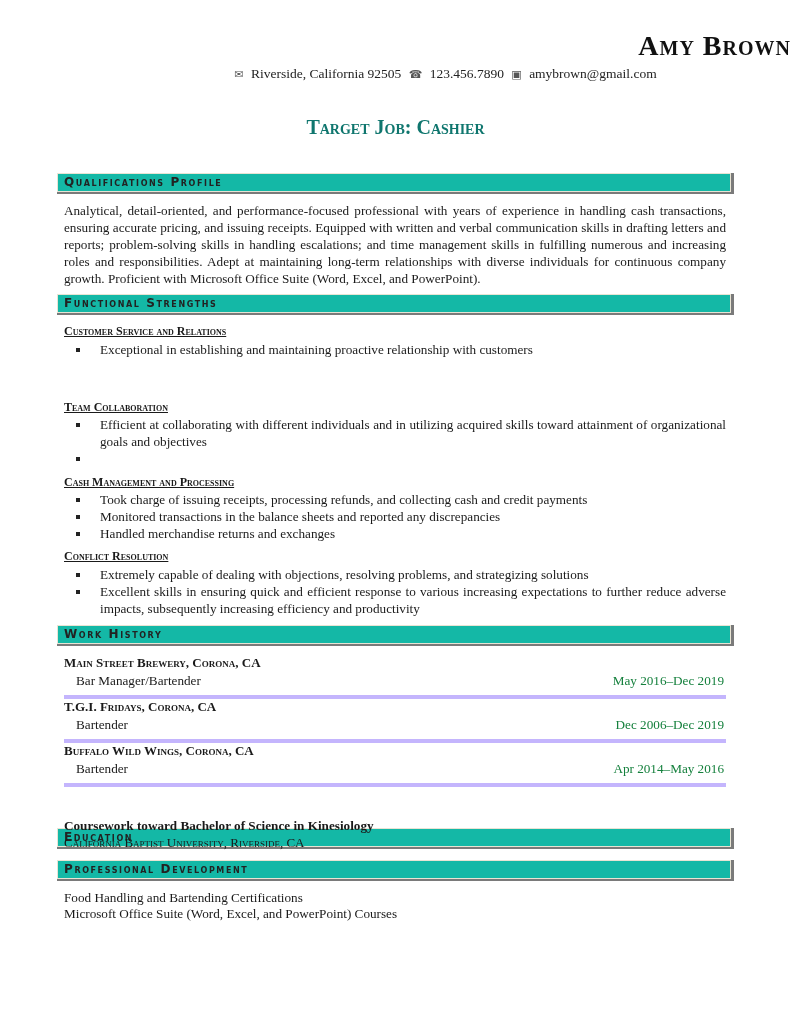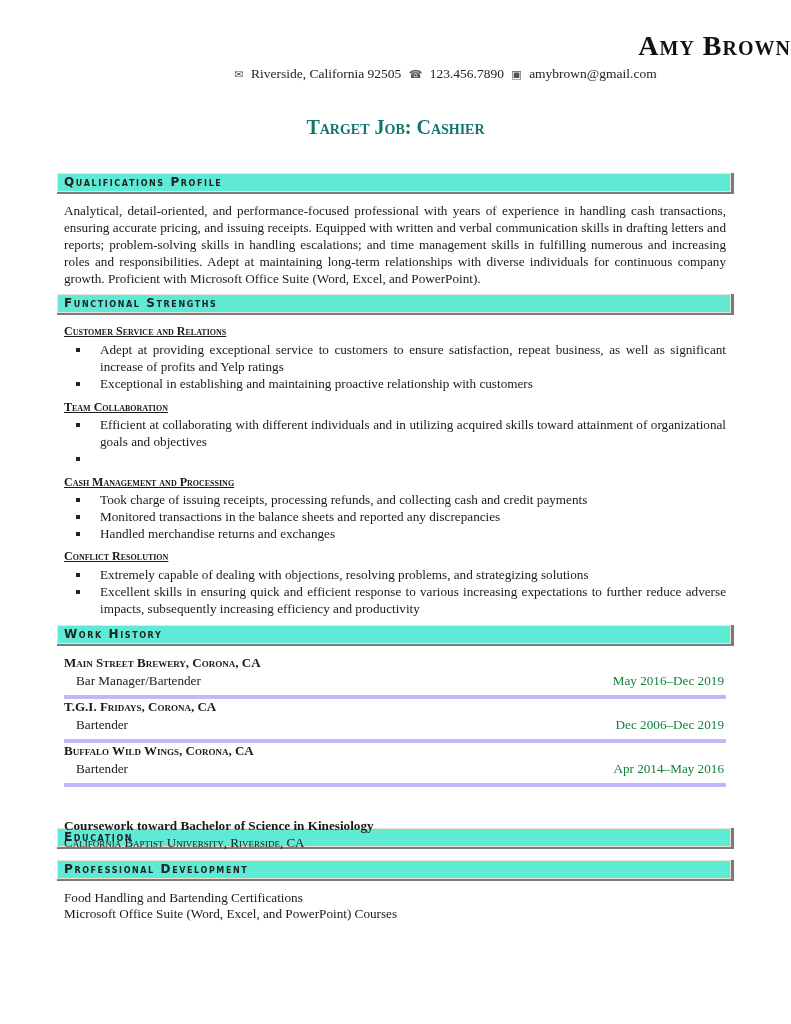--- a/index.html
+++ b/index.html
@@ -19,21 +19,21 @@
       text-align: center; font-size: 13.5px; color: #222; padding-left: 48px;
     }
     .contact .ico { font-size: 11px; color: #555; margin: 0 4px; }
     .target {
       position: absolute; left: 0; width: 791px; top: 116px;
       text-align: center; font-weight: bold; font-size: 20px;
       font-variant: small-caps; color: #0f766e;
     }
     .sec-bar {
       position: absolute; left: 57px; width: 674px; height: 19px;
-      background: #5eead4;
+      background: #14b8a6;
       border-right: 3px solid #7a7a7a; border-bottom: 2px solid #7a7a7a;
       box-shadow: 0 0 0 1px #e8e4d4 inset;
     }
     .sec-bar span {
       position: absolute; left: 7px; top: 2px;
       font-weight: bold; font-size: 12px; font-variant: small-caps;
       letter-spacing: 1.6px; color: #222;
       font-family: "DejaVu Sans", "Liberation Sans", sans-serif;
     }
     .para {
@@ -85,21 +85,21 @@
     <span>Qualifications Profile</span>
   </div>
   <div class="para" style="top:202px;">Analytical, detail-oriented, and performance-focused professional with years of experience in handling cash transactions, ensuring accurate pricing, and issuing receipts. Equipped with written and verbal communication skills in drafting letters and reports; problem-solving skills in handling escalations; and time management skills in fulfilling numerous and increasing roles and responsibilities. Adept at maintaining long-term relationships with diverse individuals for continuous company growth. Proficient with Microsoft Office Suite (Word, Excel, and PowerPoint).</div>
 
   <div class="sec-bar" style="top:294px;">
     <span>Functional Strengths</span>
   </div>
 
   <div class="sub-head" style="top:324px;">Customer Service and Relations</div>
   <ul class="bullets" style="top:341px;">
-    <li><span class="dot"></span><span>Adept at providing exceptional service to customers to ensure satisfaction, repeat business, as well as significant increase of profits and Yelp ratings</span></li>
+    <li><span class="dot"></span></li>
     <li><span class="dot"></span><span>Exceptional in establishing and maintaining proactive relationship with customers</span></li>
   </ul>
 
   <div class="sub-head" style="top:400px;">Team Collaboration</div>
   <ul class="bullets" style="top:416px;">
     <li><span class="dot"></span><span>Efficient at collaborating with different individuals and in utilizing acquired skills toward attainment of organizational goals and objectives</span></li>
     <li><span class="dot"></span></li>
   </ul>
 
   <div class="sub-head" style="top:475px;">Cash Management and Processing</div>

